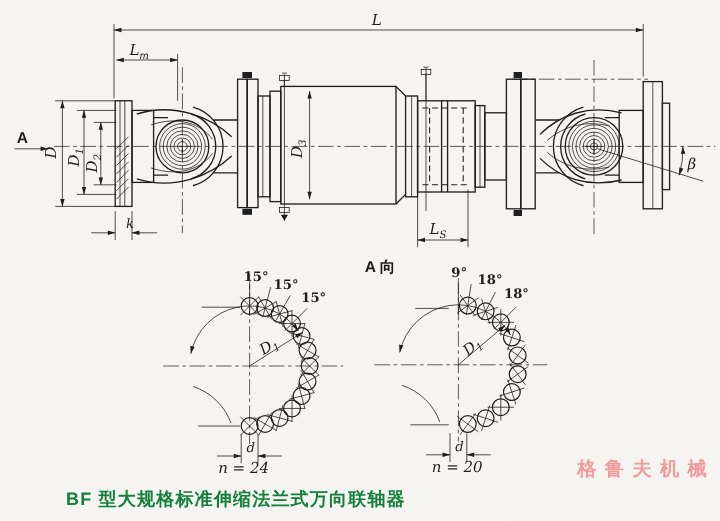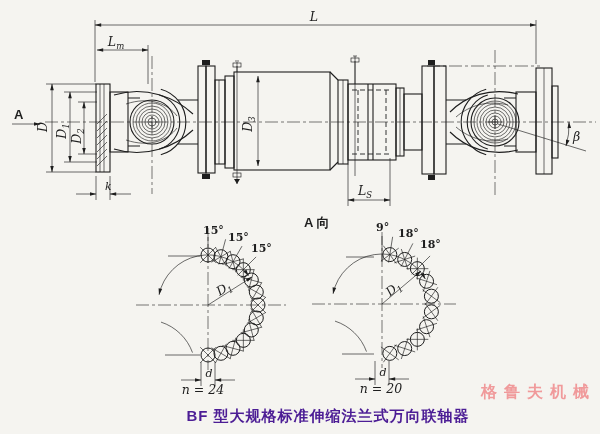--- a/index.html
+++ b/index.html
@@ -10,22 +10,22 @@
   .body{stroke-width:1.1;}
   .thin{stroke-width:0.65;}
   .cl{stroke-width:0.6;stroke-dasharray:13 3 3 3;}
   .dash{stroke-width:0.9;stroke-dasharray:5 3;}
   .fillk{fill:#1e1e1e;stroke:none;}
   svg text{font-family:"DejaVu Serif","Liberation Serif",serif;fill:#1e1e1e;stroke:none;}
   .dimtxt{font-size:12.5px;font-style:italic;}
   .dimtxt .sub{font-size:8.5px;}
   .angletxt{font-size:11px;font-weight:bold;}
   .viewtxt{font-size:13px;font-weight:bold;font-family:"Liberation Sans","DejaVu Sans",sans-serif;}
-  #caption{position:absolute;top:407px;left:55px;width:546px;text-align:center;
-           font-size:15px;font-weight:bold;letter-spacing:1px;color:#4c1d95;}
+  #caption{position:absolute;top:407px;left:55px;width:546px;text-align:left;
+           font-size:15px;font-weight:bold;letter-spacing:1px;color:#15803d;}
   #watermark{position:absolute;top:383px;right:4px;text-align:right;line-height:1.15;}
   #wm1{font-size:16px;font-weight:bold;letter-spacing:7px;padding-left:7px;}
   #wm2{font-size:15px;font-weight:bold;letter-spacing:0.5px;}
 </style>
 </head>
 <body>
 
 <div id="page" style="background: rgb(245, 244, 240);">
 <svg width="600" height="434" viewBox="0 0 600 434">
   <defs>

